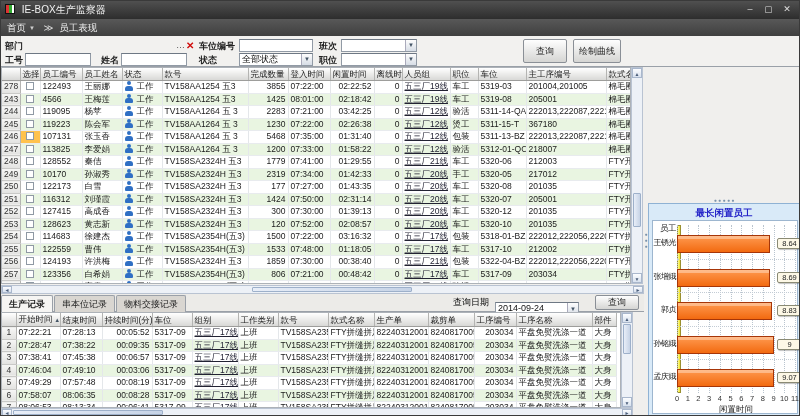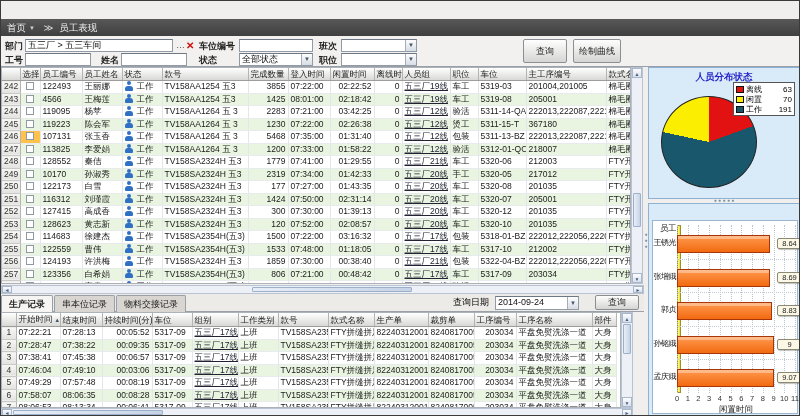--- a/index.html
+++ b/index.html
@@ -71,30 +71,38 @@
   .xtick{position:absolute;font-size:7.5px;color:#333;width:10px;text-align:center;}
   .xlabel{position:absolute;left:24px;width:118px;text-align:center;font-size:8.5px;color:#222;}
   .splith{position:absolute;left:647px;top:198px;width:152px;height:4px;text-align:center;font-size:5px;line-height:3px;color:#7a92ab;}
   .splitv{position:absolute;left:643px;top:230px;width:4px;height:30px;font-size:5px;line-height:6px;color:#7a92ab;text-align:center;}
 </style>
 </head>
 <body>
 
 <div class="app">
 
+  <div class="titlebar">
+    <span class="appicon"></span>
+    <span>IE-BOX生产监察器</span>
+    <span class="wbtns">
+      <span>–</span>
+      <span>▢</span>
+      <span>✕</span>
+    </span>
+  </div>
 
   <div class="menubar">
     <span>首页</span><span class="dd">▼</span>
     <span class="sep">≫</span>
     <span>员工表现</span>
   </div>
 
   <div class="filters">
     <span class="flabel" style="left:4px;top:4px">部门</span>
-    <span class="finput" style="left:24px;top:3px;width:148px">五三厂 &gt; 五三车间</span>
     <span class="dots" style="left:175px;top:3px">…</span>
     <span class="redx" style="left:185px;top:3px">✕</span>
     <span class="flabel" style="left:198px;top:4px">车位编号</span>
     <span class="finput" style="left:238px;top:3px;width:74px"></span>
     <span class="flabel" style="left:318px;top:4px">班次</span>
     <span class="finput combo" style="left:340px;top:3px;width:76px">
         <span class="arrowbx">▼</span>
       </span>
 
     <span class="flabel" style="left:4px;top:18px">工号</span>
@@ -150,21 +158,21 @@
             <td class="h">离线时长</td>
             <td class="h">人员组</td>
             <td class="h">职位</td>
             <td class="h">车位</td>
             <td class="h">主工序编号</td>
             <td class="h">款式名称</td>
           </tr>
         </thead>
       <tbody>
           <tr>
-            <td class="rn">242</td>
+            <td class="rn">278</td>
             <td class="cbc"><span class="cb"></span></td>
             <td>122493</td>
             <td>王丽娜</td>
             <td><span class="picon"></span>工作</td>
             <td>TV158AA1254 五3</td>
             <td class="r">3855</td>
             <td>07:22:00</td>
             <td class="r">02:22:52</td>
             <td class="r">0</td>
             <td class="u">五三厂19线</td>
@@ -458,21 +466,21 @@
   <div class="sbh" style="left:0;top:284px;width:643px">
     <div class="sbtn" style="left:0">◄</div>
     <div class="sthumb" style="top:1px;left:250px;width:160px;height:5px"></div>
     <div class="sbtn" style="right:0">►</div>
   </div>
   <div class="splitv">●<br>●<br>●</div>
 
   <div class="tabrow">
     <span><div class="tab act">生产记录</div><div class="tab">串本位记录</div><div class="tab">物料交接记录</div></span>
     <span class="qd" style="left:452px">查询日期</span>
-    <span class="finput combo" style="left:494px;top:2px;width:84px;height:14px"><span>2014-09-24</span><span class="arrowbx" style="height:12px;line-height:12px">▼</span></span>
+    <span class="finput combo" style="left:494px;top:8px;width:84px;height:14px"><span>2014-09-24</span><span class="arrowbx" style="height:12px;line-height:12px">▼</span></span>
     <div class="btn" style="left:594px;top:1px;width:44px;height:15px;line-height:13px">查询</div>
   </div>
 
   <div class="gridbox" style="left:0;top:311px;width:620px;height:96px">
     <table class="grid" style="width:614px">
       <colgroup>
           <col style="width: 14px;">
           <col style="width: 44px;">
           <col style="width: 42px;">
           <col style="width: 50px;">
@@ -625,44 +633,24 @@
     <div class="sbtn" style="top:0">▲</div>
     <div class="sthumb" style="left:1px;top:11px;width:8px;height:30px"></div>
     <div class="sbtn" style="bottom:0">▼</div>
   </div>
   <div class="sbh" style="left:0;top:407px;width:632px">
     <div class="sbtn" style="left:0">◄</div>
     <div class="sthumb" style="top:1px;left:11px;width:150px;height:5px"></div>
     <div class="sbtn" style="right:0">►</div>
   </div>
 
-  <div class="rpanel" style="left:647px;top:66px;width:152px;height:132px">
-    <div class="ptitle">人员分布状态</div>
-    <div class="pie" style="left: 12px; top: 28px; background: conic-gradient(rgb(227, 18, 18) 0deg, rgb(227, 18, 18) 70deg, rgb(25, 88, 108) 70deg, rgb(25, 88, 108) 282.222deg, rgb(252, 238, 0) 282.222deg, rgb(252, 238, 0) 360deg);"></div>
-    <div class="legend" style="right:4px;top:14px;width:62px">
-        <div class="lgrow">
-          <span class="sw" style="background: rgb(227, 18, 18);"></span>
-          <span class="lgl">离线</span>
-          <span class="lgv">63</span>
-        </div>
-        <div class="lgrow">
-          <span class="sw" style="background: rgb(252, 238, 0);"></span>
-          <span class="lgl">闲置</span>
-          <span class="lgv">70</span>
-        </div>
-        <div class="lgrow">
-          <span class="sw" style="background: rgb(25, 88, 108);"></span>
-          <span class="lgl">工作</span>
-          <span class="lgv">191</span>
-        </div>
-      </div>
-  </div>
   <div class="splith">● ● ● ● ●</div>
 
   <div class="rpanel" style="left:647px;top:202px;width:152px;height:213px">
+    <div class="ptitle">最长闲置员工</div>
     <div class="barchart">
       <div class="cname" style="top:2px;font-size:8.5px">员工</div>
       <div class="ribbon"></div>
       <div></div>
       <div class="xlabel" style="top:183px">闲置时间</div>
     <div class="vgrid" style="left: 24px;"></div>
         <div class="xtick" style="left: 19px; top: 173px;">0</div>
         <div class="vgrid" style="left: 34.7273px;"></div>
         <div class="xtick" style="left: 29.7273px; top: 173px;">1</div>
         <div class="vgrid" style="left: 45.4545px;"></div>

